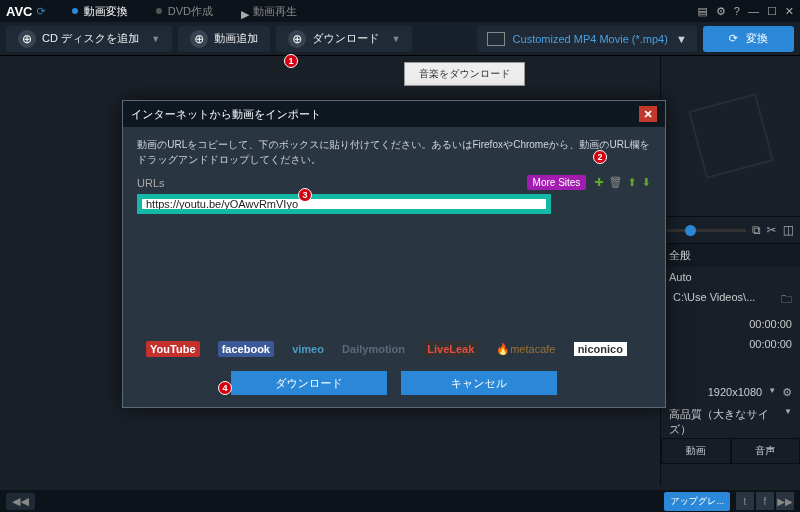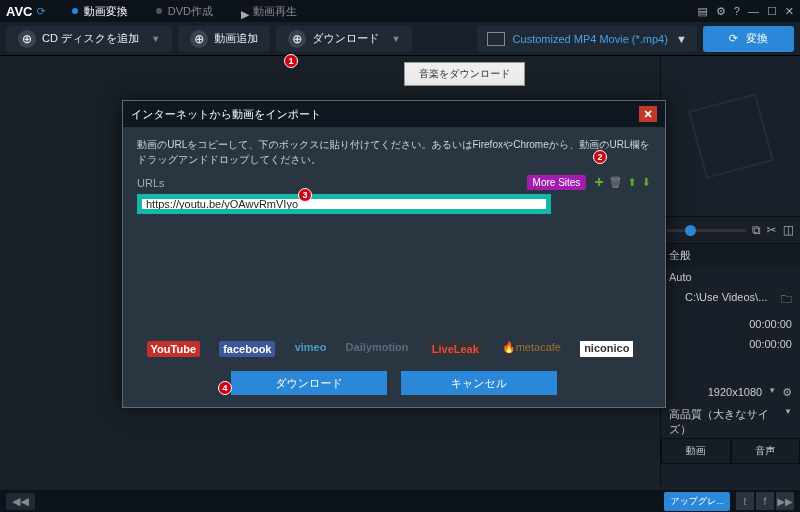--- a/index.html
+++ b/index.html
@@ -43,21 +43,21 @@
 .mtitle{background:#0f1821;color:#fff;padding:5px 8px;display:flex;align-items:center;font-size:11px}
 .mclose{margin-left:auto;width:18px;height:16px;background:#c0392b;color:#fff;display:flex;align-items:center;justify-content:center;font-weight:bold;cursor:pointer}
 .mbody{background:#2a3542;height:280px;padding:10px 14px;position:relative}
 .mdesc{color:#d0d6dc;font-size:10px;line-height:1.5;margin-bottom:8px}
 .urlrow{display:flex;align-items:center;margin-bottom:4px}
 .urllbl{color:#aaa;font-size:11px}
 .moresites{margin-left:auto;background:#a21caf;color:#fff;font-size:10px;padding:2px 6px;border-radius:2px}
 .urlicons{display:flex;gap:5px;margin-left:8px;font-size:15px}
 .ic-add{color:#5fa82d}.ic-del{color:#888}.ic-up{color:#5fa82d}.ic-dn{color:#5fa82d}
 .urlinput{width:414px;height:20px;background:#fff;border:5px solid #14b8a6;color:#222;padding:0 4px;font-size:11px}
-.logos{position:absolute;bottom:50px;left:14px;right:22px;display:flex;justify-content:space-around;font-size:10px}
+.logos{position:absolute;bottom:50px;left:14px;right:29px;display:flex;justify-content:space-around;align-items:center;font-size:10px}
 .yt{background:#c4302b;color:#fff;padding:2px 4px;border-radius:2px;font-weight:bold}
 .fb{background:#3b5998;color:#fff;padding:2px 4px;border-radius:2px;font-weight:bold}
 .vm{color:#4a9cc2;font-weight:bold}.dm{color:#5a6a78;font-weight:bold}
 .ll{background:#333;color:#fff;padding:2px 4px;font-weight:bold}.ll span{color:#e74c3c}
 .mc{color:#a07030}.nc{color:#333;font-weight:bold;background:#fff;padding:1px 4px;border-radius:0}
 .mbtns{position:absolute;bottom:12px;left:14px;right:14px;display:flex;justify-content:center;gap:14px}
 .mbtn{width:156px;height:24px;background:#2b88d8;color:#fff;display:flex;align-items:center;justify-content:center;cursor:pointer;font-size:11px}
 </style>
 </head>
 <body>
@@ -127,21 +127,21 @@
       </div>
   <span class="sic">⧉</span>
   <span class="sic">✂</span>
   <span class="sic">◫</span>
  </div>
  <div class="sechead">全般</div>
  <div class="proprow">
       <span class="val" style="margin-left:0">Auto</span>
     </div>
  <div class="proprow">
-      <span class="val" style="margin-left:16px">C:\Use          Videos\...</span>
+      <span class="val" style="margin-left:4px">C:\Use          Videos\...</span>
       <span style="margin-left:auto">🗀</span>
     </div>
  <div class="proprow">
       <span class="val">00:00:00</span>
     </div>
  <div class="proprow">
       <span class="val">00:00:00</span>
     </div>
  <div style="height:28px"></div>
  <div class="proprow">

